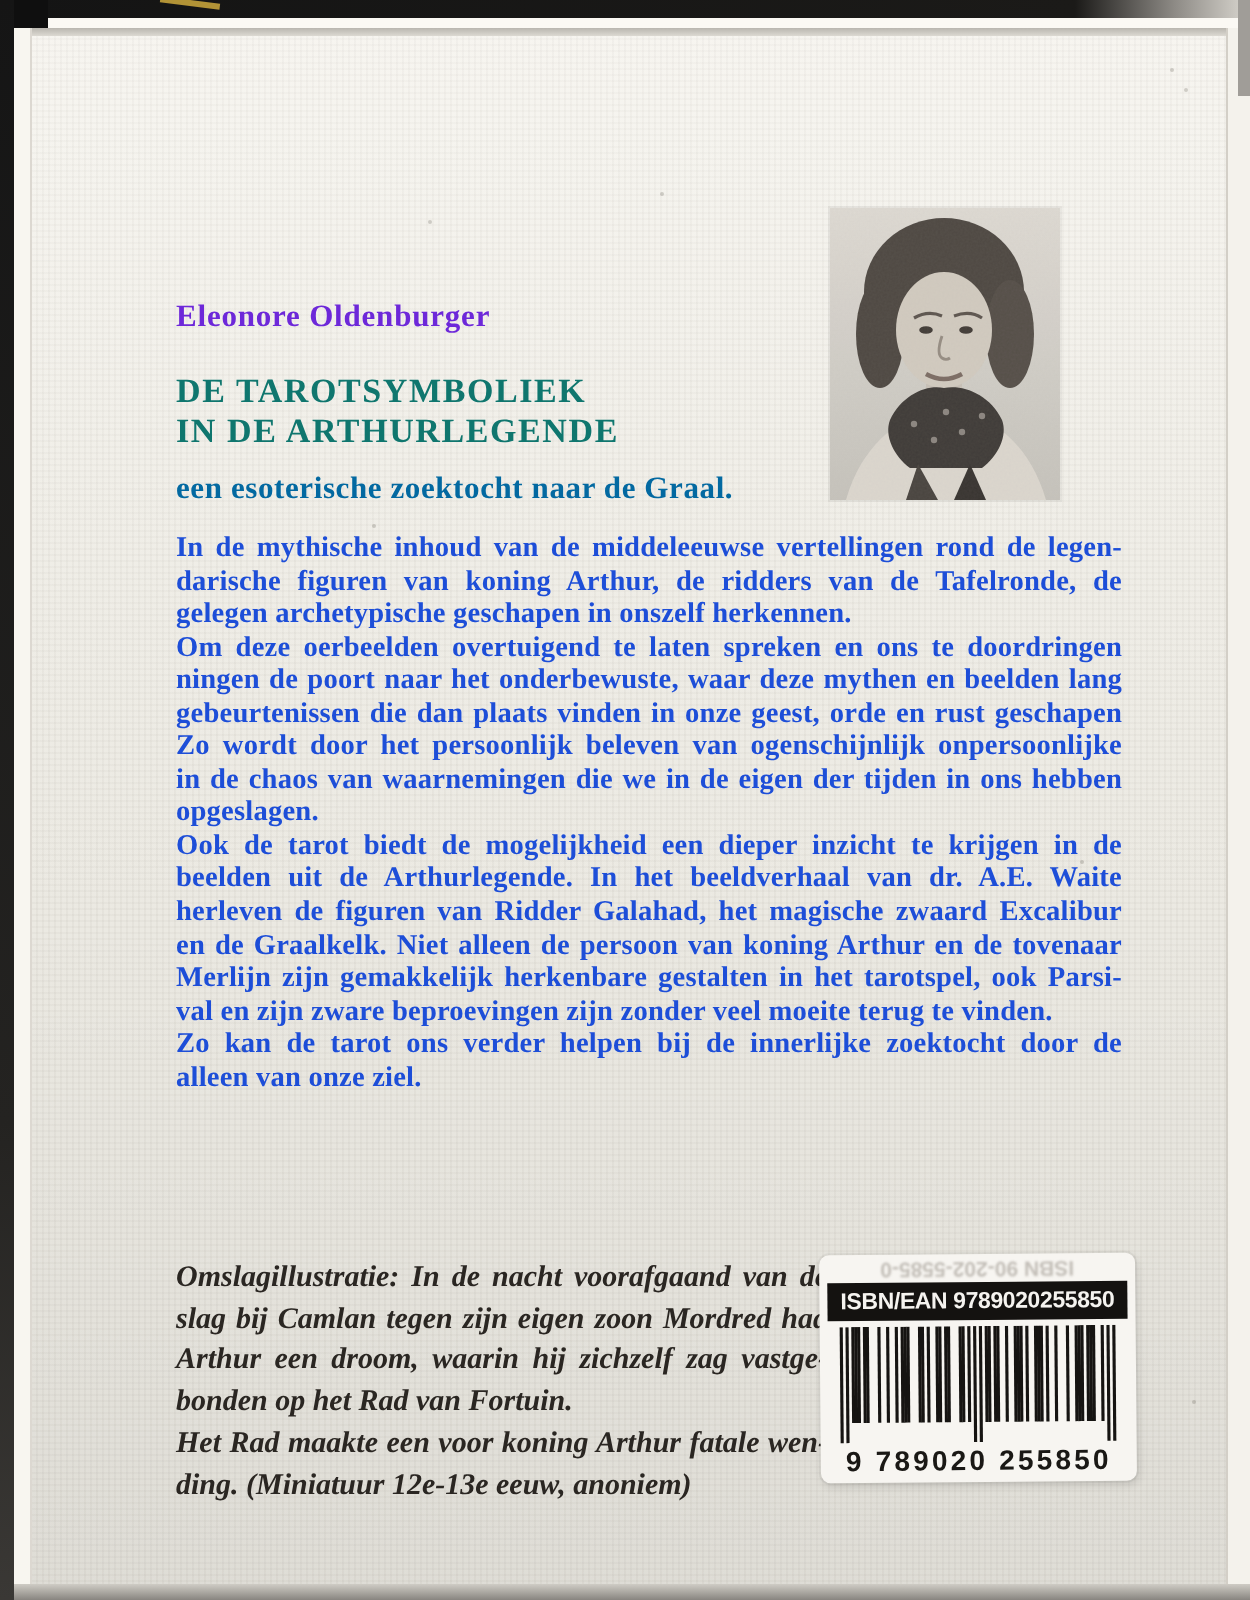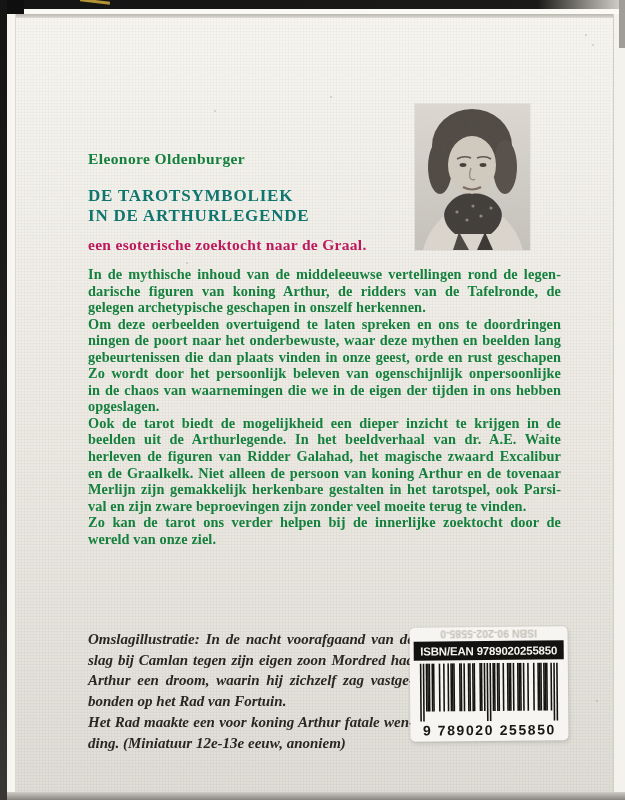--- a/index.html
+++ b/index.html
@@ -35,24 +35,24 @@
     background:linear-gradient(180deg,#151515,#242321 70%,#3a3835);}
   .edge-left-white{left:7px;top:14px;width:8px;height:786px;background:#f8f6f0;border-right:1px solid #dcd8d1;}
   .edge-right{right:0;top:14px;width:11px;height:786px;background:#f4f2ec;border-left:1px solid #d3cfc7;}
   .edge-right-sliver{right:0;top:0;width:6px;height:48px;background:#a09d98;}
   .edge-bottom{left:7px;bottom:0;width:618px;height:8px;
     background:linear-gradient(180deg,#cfccc5,#888580);}
   .thread{left:80px;top:0;width:30px;height:3px;background:#d9b33f;opacity:.8;transform:rotate(7deg);}
   .speck{position:absolute;width:2px;height:2px;border-radius:50%;background:#6d675f;opacity:.28;}
   
   .abs{position:absolute;}
-  #author{left:88px;top:150px;font-size:15.5px;font-weight:bold;letter-spacing:.4px;color:#15803d;}
+  #author{left:88px;top:150px;font-size:15.5px;font-weight:bold;letter-spacing:.4px;color:#6d28d9;}
   #title{left:88px;top:186px;font-size:17px;font-weight:bold;line-height:19.5px;letter-spacing:.8px;color:#b25a4e;}
-  #subtitle{left:88px;top:236px;font-size:15.5px;font-weight:bold;letter-spacing:.3px;color:#be185d;}
-  #body-text{left:88px;top:266px;width:473px;font-size:14.3px;font-weight:bold;line-height:16.55px;color:#15803d;}
+  #subtitle{left:88px;top:236px;font-size:15.5px;font-weight:bold;letter-spacing:.3px;color:#0369a1;}
+  #body-text{left:88px;top:266px;width:473px;font-size:14.3px;font-weight:bold;line-height:16.55px;color:#1d4ed8;}
   .bline{text-align:justify;text-align-last:justify;letter-spacing:.1px;}
   .bline.last{text-align-last:left;}
   #caption{left:88px;top:629px;width:326px;font-size:15px;font-weight:bold;font-style:italic;line-height:20.7px;color:#2a2622;}
   .cline{text-align:justify;text-align-last:justify;}
   .cline.last{text-align-last:left;}
   
   #photo{left:415px;top:104px;width:115px;height:146px;filter:blur(.35px) contrast(.95) sepia(.06);
     box-shadow:0 0 0 1px rgba(0,0,0,0.05);}
   #photo svg{display:block;}
   
@@ -136,21 +136,21 @@
     <div class="bline">Zo wordt door het persoonlijk beleven van ogenschijnlijk onpersoonlijke</div>
     <div class="bline">in de chaos van waarnemingen die we in de eigen der tijden in ons hebben</div>
     <div class="bline last">opgeslagen.</div>
     <div class="bline">Ook de tarot biedt de mogelijkheid een dieper inzicht te krijgen in de</div>
     <div class="bline">beelden uit de Arthurlegende. In het beeldverhaal van dr. A.E. Waite</div>
     <div class="bline">herleven de figuren van Ridder Galahad, het magische zwaard Excalibur</div>
     <div class="bline">en de Graalkelk. Niet alleen de persoon van koning Arthur en de tovenaar</div>
     <div class="bline">Merlijn zijn gemakkelijk herkenbare gestalten in het tarotspel, ook Parsi-</div>
     <div class="bline last">val en zijn zware beproevingen zijn zonder veel moeite terug te vinden.</div>
     <div class="bline">Zo kan de tarot ons verder helpen bij de innerlijke zoektocht door de</div>
-    <div class="bline last">wereld van onze ziel.</div>
+    <div class="bline last">alleen van onze ziel.</div>
   </div>
 
 <div class="abs" id="caption">
     <div class="cline">Omslagillustratie: In de nacht voorafgaand van de</div>
     <div class="cline">slag bij Camlan tegen zijn eigen zoon Mordred had</div>
     <div class="cline">Arthur een droom, waarin hij zichzelf zag vastge-</div>
     <div class="cline last">bonden op het Rad van Fortuin.</div>
     <div class="cline">Het Rad maakte een voor koning Arthur fatale wen-</div>
     <div class="cline last">ding. (Miniatuur 12e-13e eeuw, anoniem)</div>
   </div>

